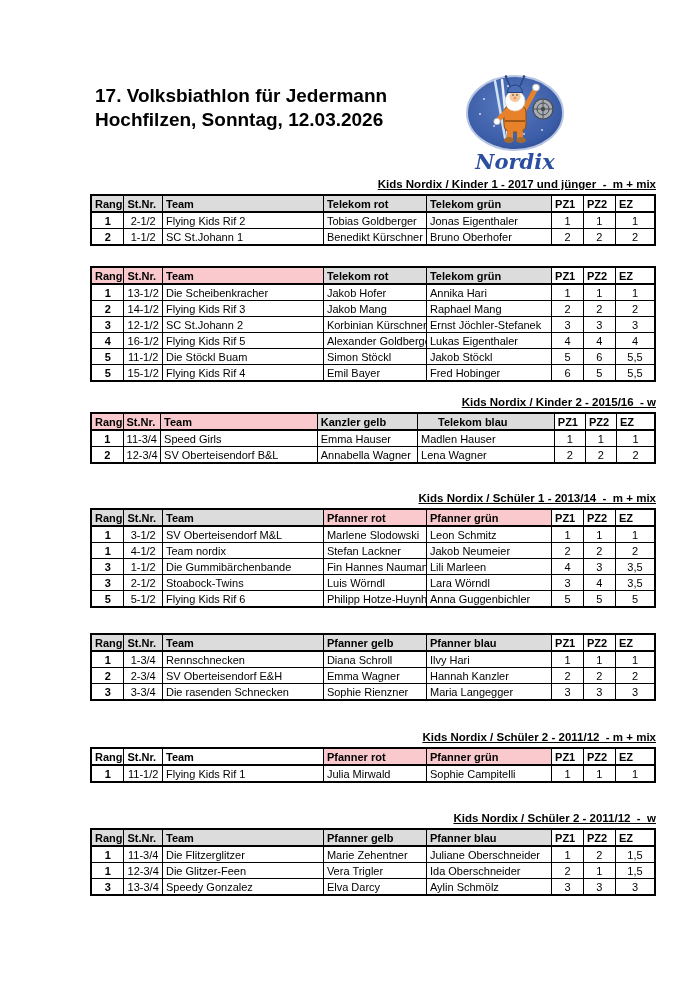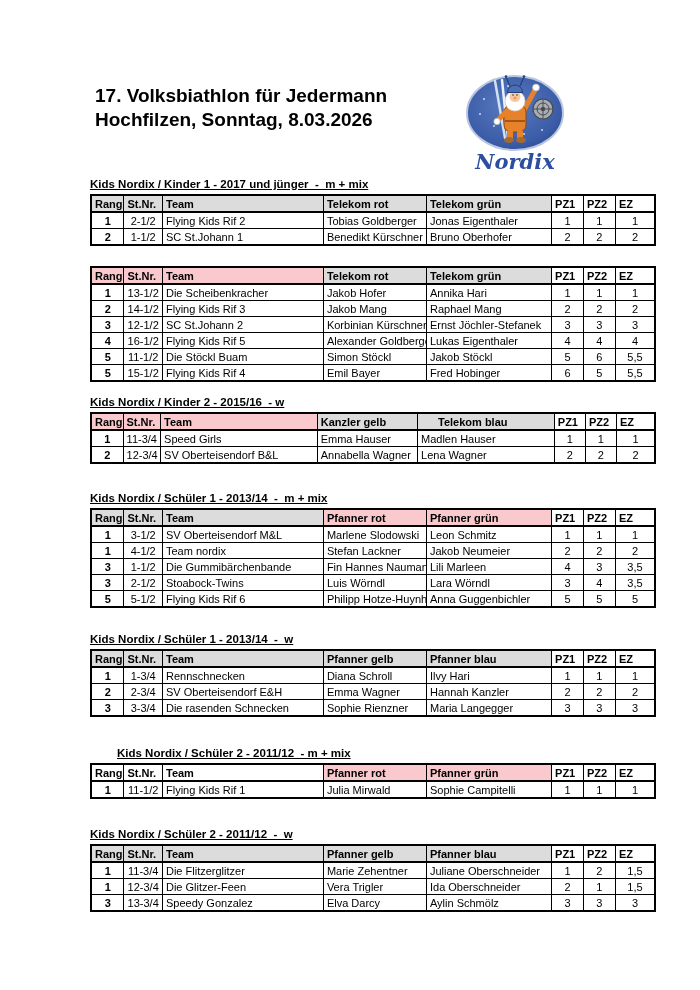--- a/index.html
+++ b/index.html
@@ -18,21 +18,21 @@
   .section{margin-top:20px;}
   .section:nth-child(1){margin-top:0;}
   .section:nth-child(2){margin-top:20px;}
   .section:nth-child(3){margin-top:14px;}
   .section:nth-child(4){margin-top:28px;}
   .section:nth-child(5){margin-top:25px;}
   .section:nth-child(6){margin-top:30px;}
   .section:nth-child(7){margin-top:29px;}
   .section-title{
     font-size:11.5px;font-weight:bold;text-decoration:underline;
-    white-space:pre;margin:0 0 4px 0;
+    white-space:pre;margin:0 0 4px 0;text-align:right;
   }
   .section.indent .section-title{padding-left:27px;}
   table.results{
     border-collapse:collapse;table-layout:fixed;width:100%;
     border:2px solid #000;font-size:11px;
   }
   table.results th,table.results td{
     border:1px solid #000;height:15px;padding:0 3px;
     overflow:hidden;white-space:nowrap;vertical-align:middle;
   }
@@ -48,21 +48,21 @@
   td.c1,td.c5,td.c6,td.c7{text-align:center;}
   td.c2,td.c3,td.c4{text-align:left;}
 </style>
 </head>
 <body>
 
 <div class="page">
 
   <div class="doc-header">
     <div class="doc-title-line">17. Volksbiathlon für Jedermann</div>
-    <div class="doc-title-line">Hochfilzen, Sonntag, 8.03.2026</div>
+    <div class="doc-title-line">Hochfilzen, Sonntag, 12.03.2026</div>
   </div>
 
   <div class="logo">
     <svg width="102" height="100" viewBox="0 0 102 100">
       <defs>
         <radialGradient id="lg" cx="45%" cy="40%" r="75%">
           <stop offset="0%" stop-color="#5a7cc0"></stop>
           <stop offset="70%" stop-color="#3a5ba6"></stop>
           <stop offset="100%" stop-color="#27427f"></stop>
         </radialGradient>
@@ -340,21 +340,20 @@
               <td class="c3">Philipp Hotze-Huynh</td>
               <td class="c4">Anna Guggenbichler</td>
               <td class="c5">5</td>
               <td class="c6">5</td>
               <td class="c7">5</td>
             </tr>
           </tbody>
         </table>
       </div>
       <div class="section">
-        <div class="section-title">Kids Nordix / Schüler 1 - 2013/14  -  w</div>
         <table class="results">
           <thead>
             <tr>
               <th class="c0" style="background: rgb(220, 220, 220);">Rang</th>
               <th class="c1" style="background: rgb(220, 220, 220);">St.Nr.</th>
               <th class="c2" style="background: rgb(220, 220, 220);">Team</th>
               <th class="c3" style="background: rgb(220, 220, 220);">Pfanner gelb</th>
               <th class="c4" style="background: rgb(220, 220, 220);">Pfanner blau</th>
               <th class="c5" style="background: rgb(255, 255, 255);">PZ1</th>
               <th class="c6" style="background: rgb(255, 255, 255);">PZ2</th>

